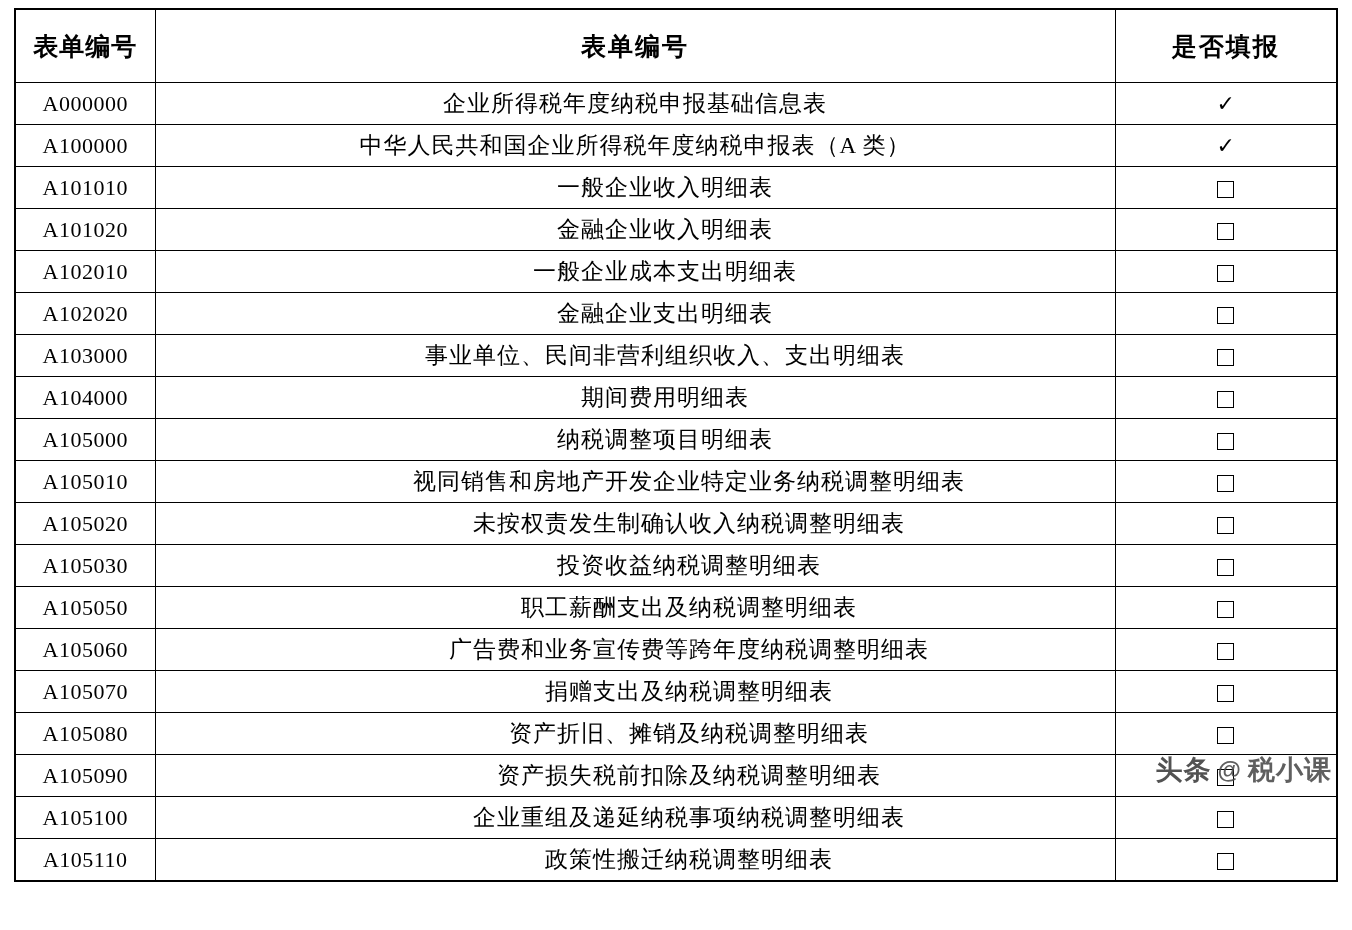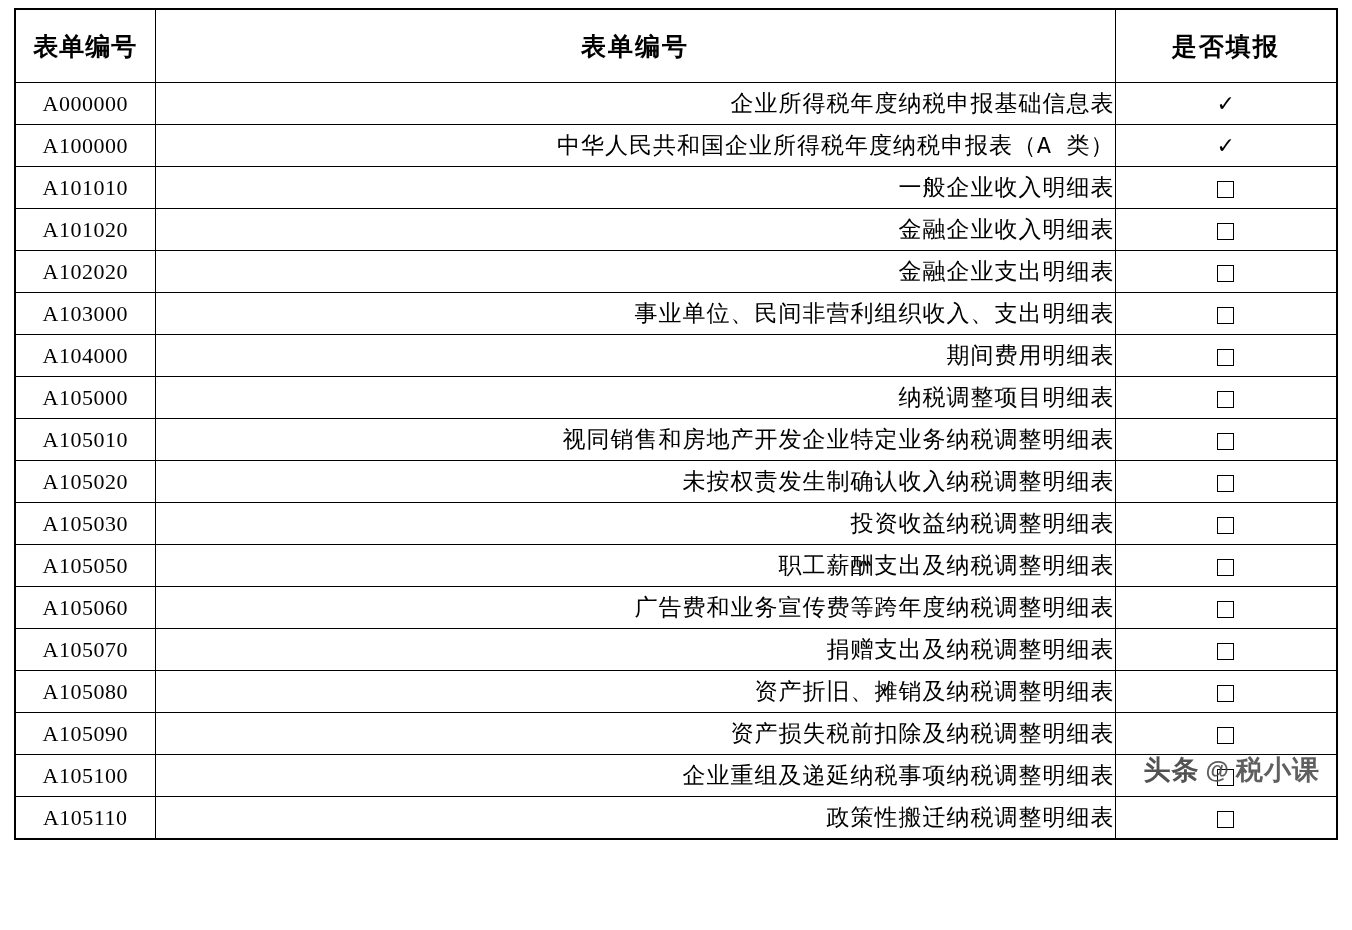--- a/index.html
+++ b/index.html
@@ -51,24 +51,23 @@
     font-size: 23px;
   }
   td.code {
     text-align: center;
     font-family: "Liberation Serif", "DejaVu Serif", serif;
     letter-spacing: 0.5px;
     font-size: 22px;
     margin-top: 16px;
   }
   td.name {
-    text-align: right;
+    text-align: center;
     padding-left: 14px;
     letter-spacing: 1px;
-    font-family: Liberation Mono, monospace;
   }
   td.name.ind1 { padding-left: 60px; }
   td.name.ind2 { padding-left: 108px; }
   td.flag {
     text-align: center;
   }
   .checkmark {
     font-size: 22px;
     line-height: 1;
     display: inline-block;
@@ -76,21 +75,21 @@
   .checkbox {
     display: inline-block;
     width: 17px;
     height: 17px;
     border: 1.6px solid #000;
     box-sizing: border-box;
     vertical-align: middle;
   }
   .watermark {
     position: absolute;
-    right: 32px;
+    right: 20px;
     bottom: 18px;
     font-family: "Liberation Sans", sans-serif;
     font-size: 27px;
     font-weight: bold;
     color: #4a4a4a;
     opacity: 0.88;
     letter-spacing: 1px;
     display: flex;
     align-items: center;
     gap: 6px;
@@ -140,20 +139,25 @@
           <td class="code">A101010</td>
           <td class="name ind1">一般企业收入明细表</td>
           <td class="flag"><span class="checkbox"></span></td>
         </tr>
         <tr>
           <td class="code">A101020</td>
           <td class="name ind1">金融企业收入明细表</td>
           <td class="flag"><span class="checkbox"></span></td>
         </tr>
         <tr>
+          <td class="code">A102010</td>
+          <td class="name ind1">一般企业成本支出明细表</td>
+          <td class="flag"><span class="checkbox"></span></td>
+        </tr>
+        <tr>
           <td class="code">A102020</td>
           <td class="name ind1">金融企业支出明细表</td>
           <td class="flag"><span class="checkbox"></span></td>
         </tr>
         <tr>
           <td class="code">A103000</td>
           <td class="name ind1">事业单位、民间非营利组织收入、支出明细表</td>
           <td class="flag"><span class="checkbox"></span></td>
         </tr>
         <tr>

